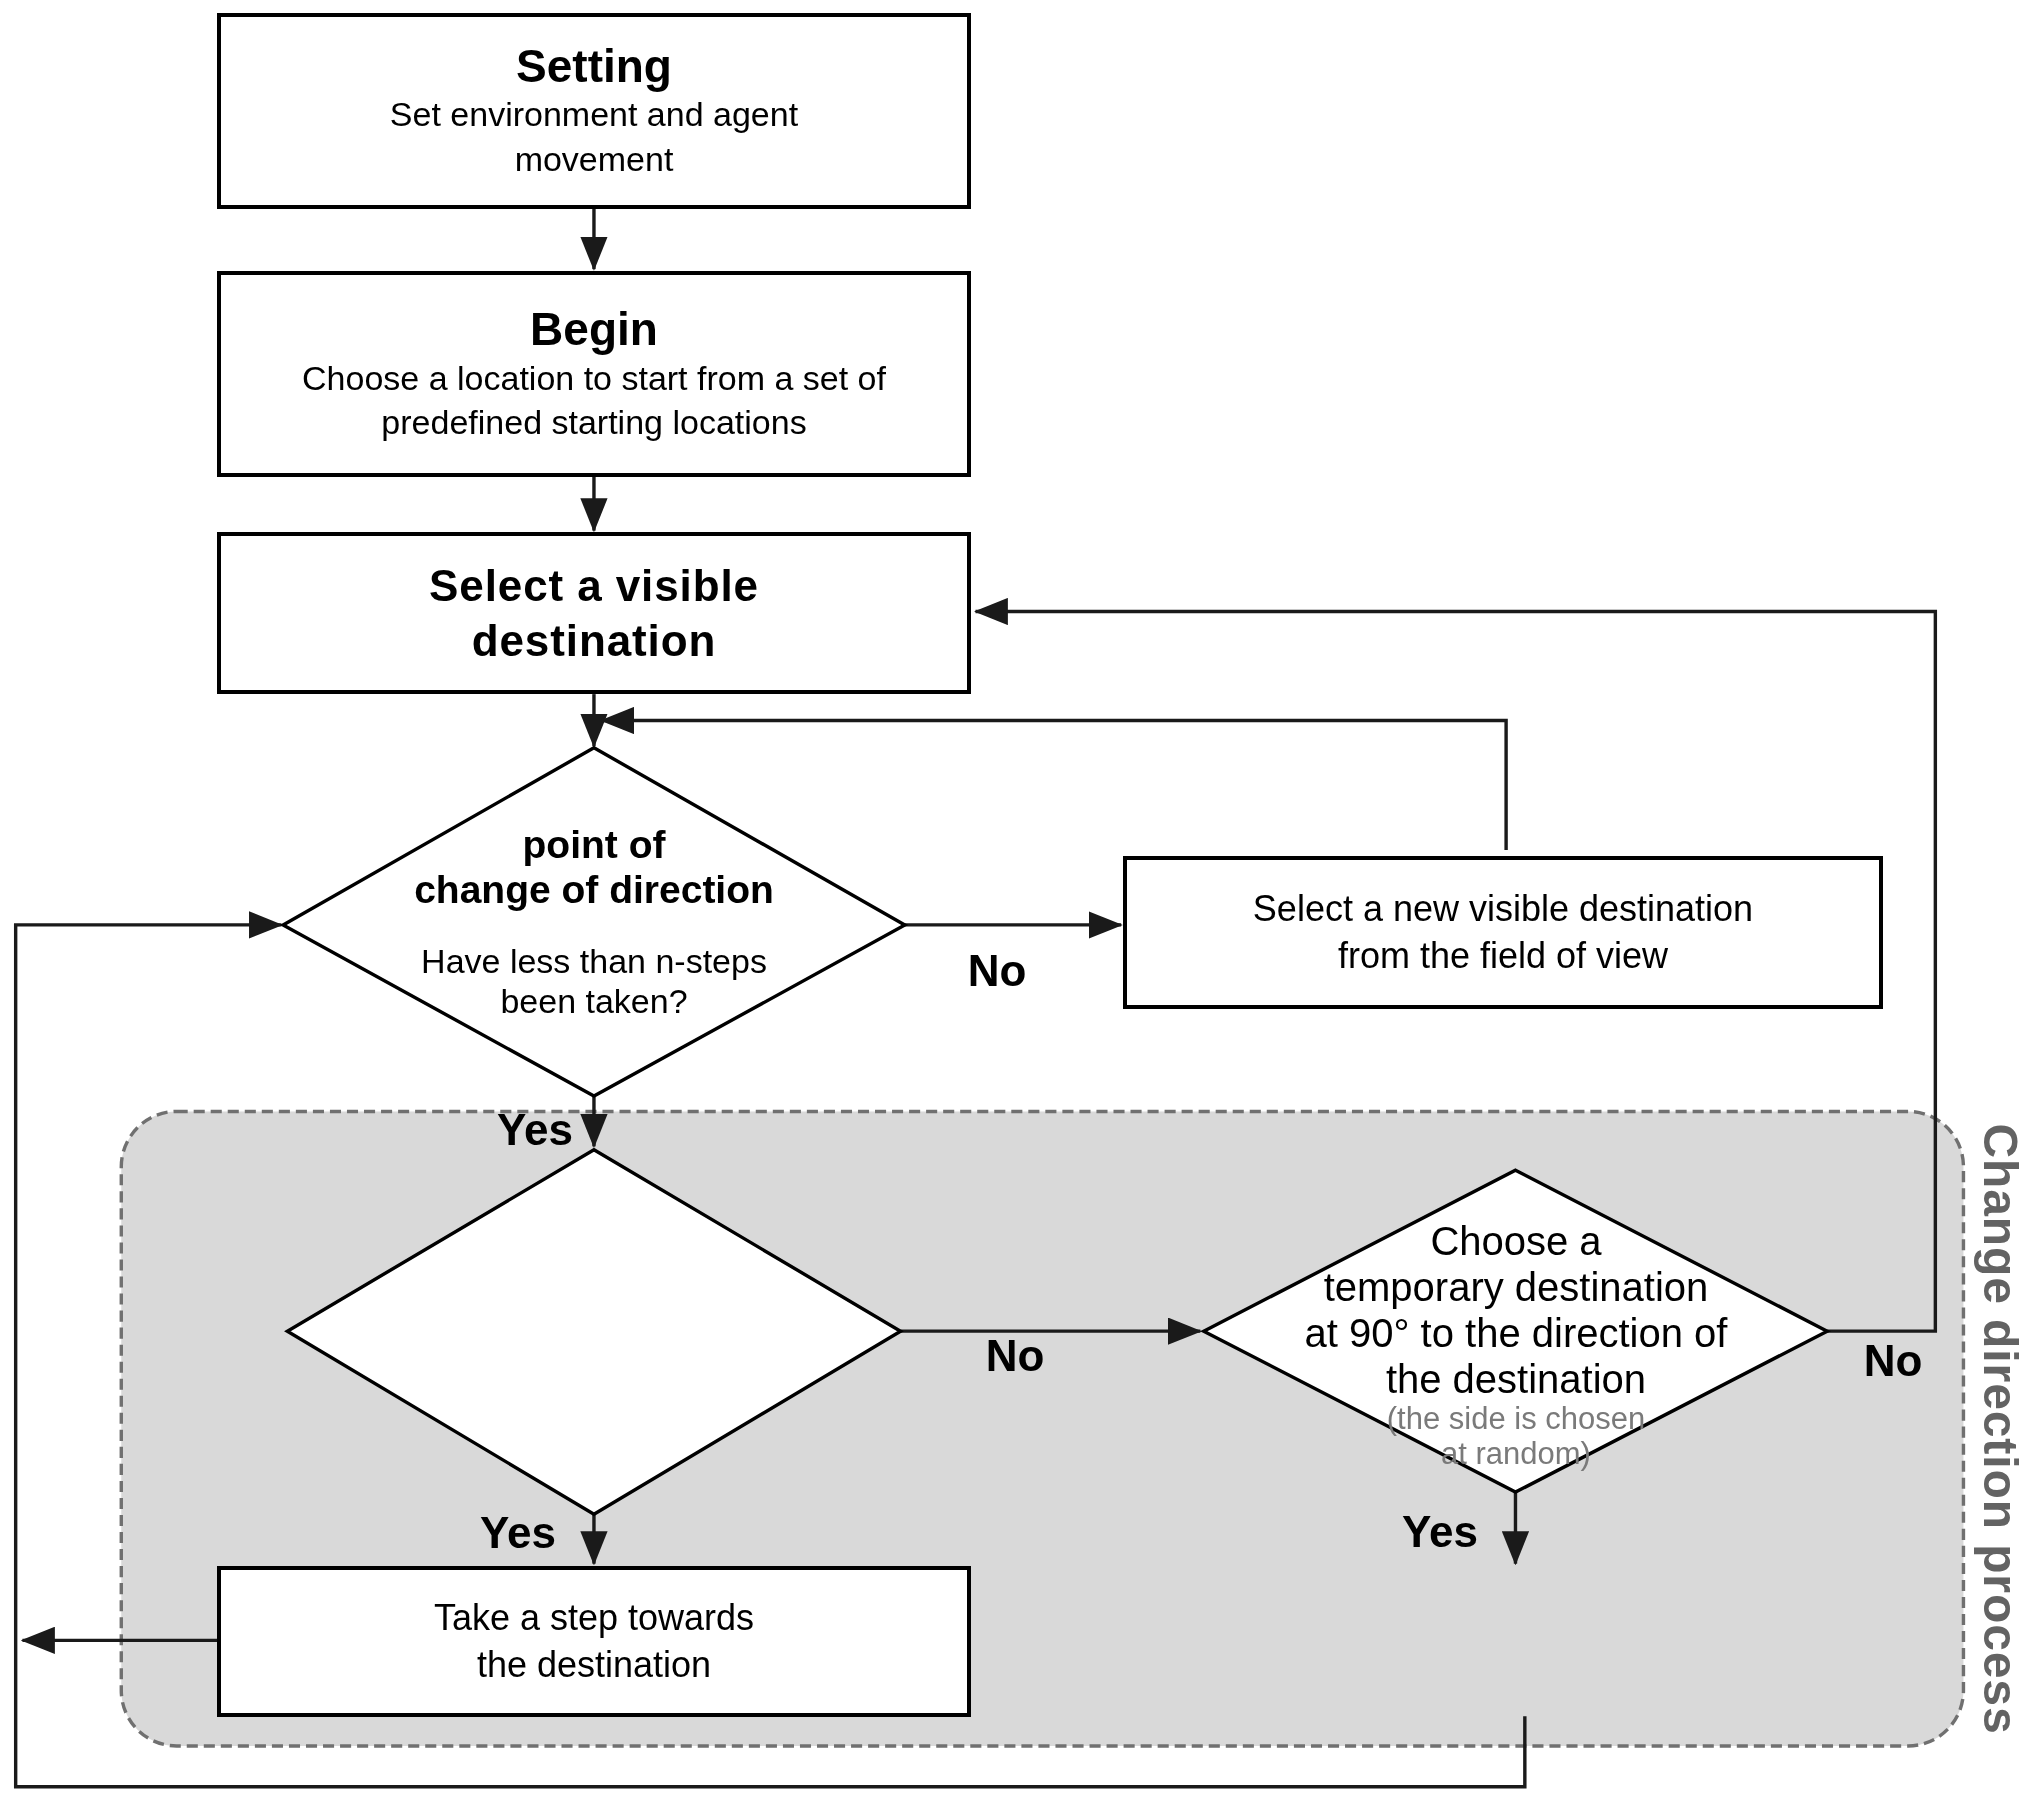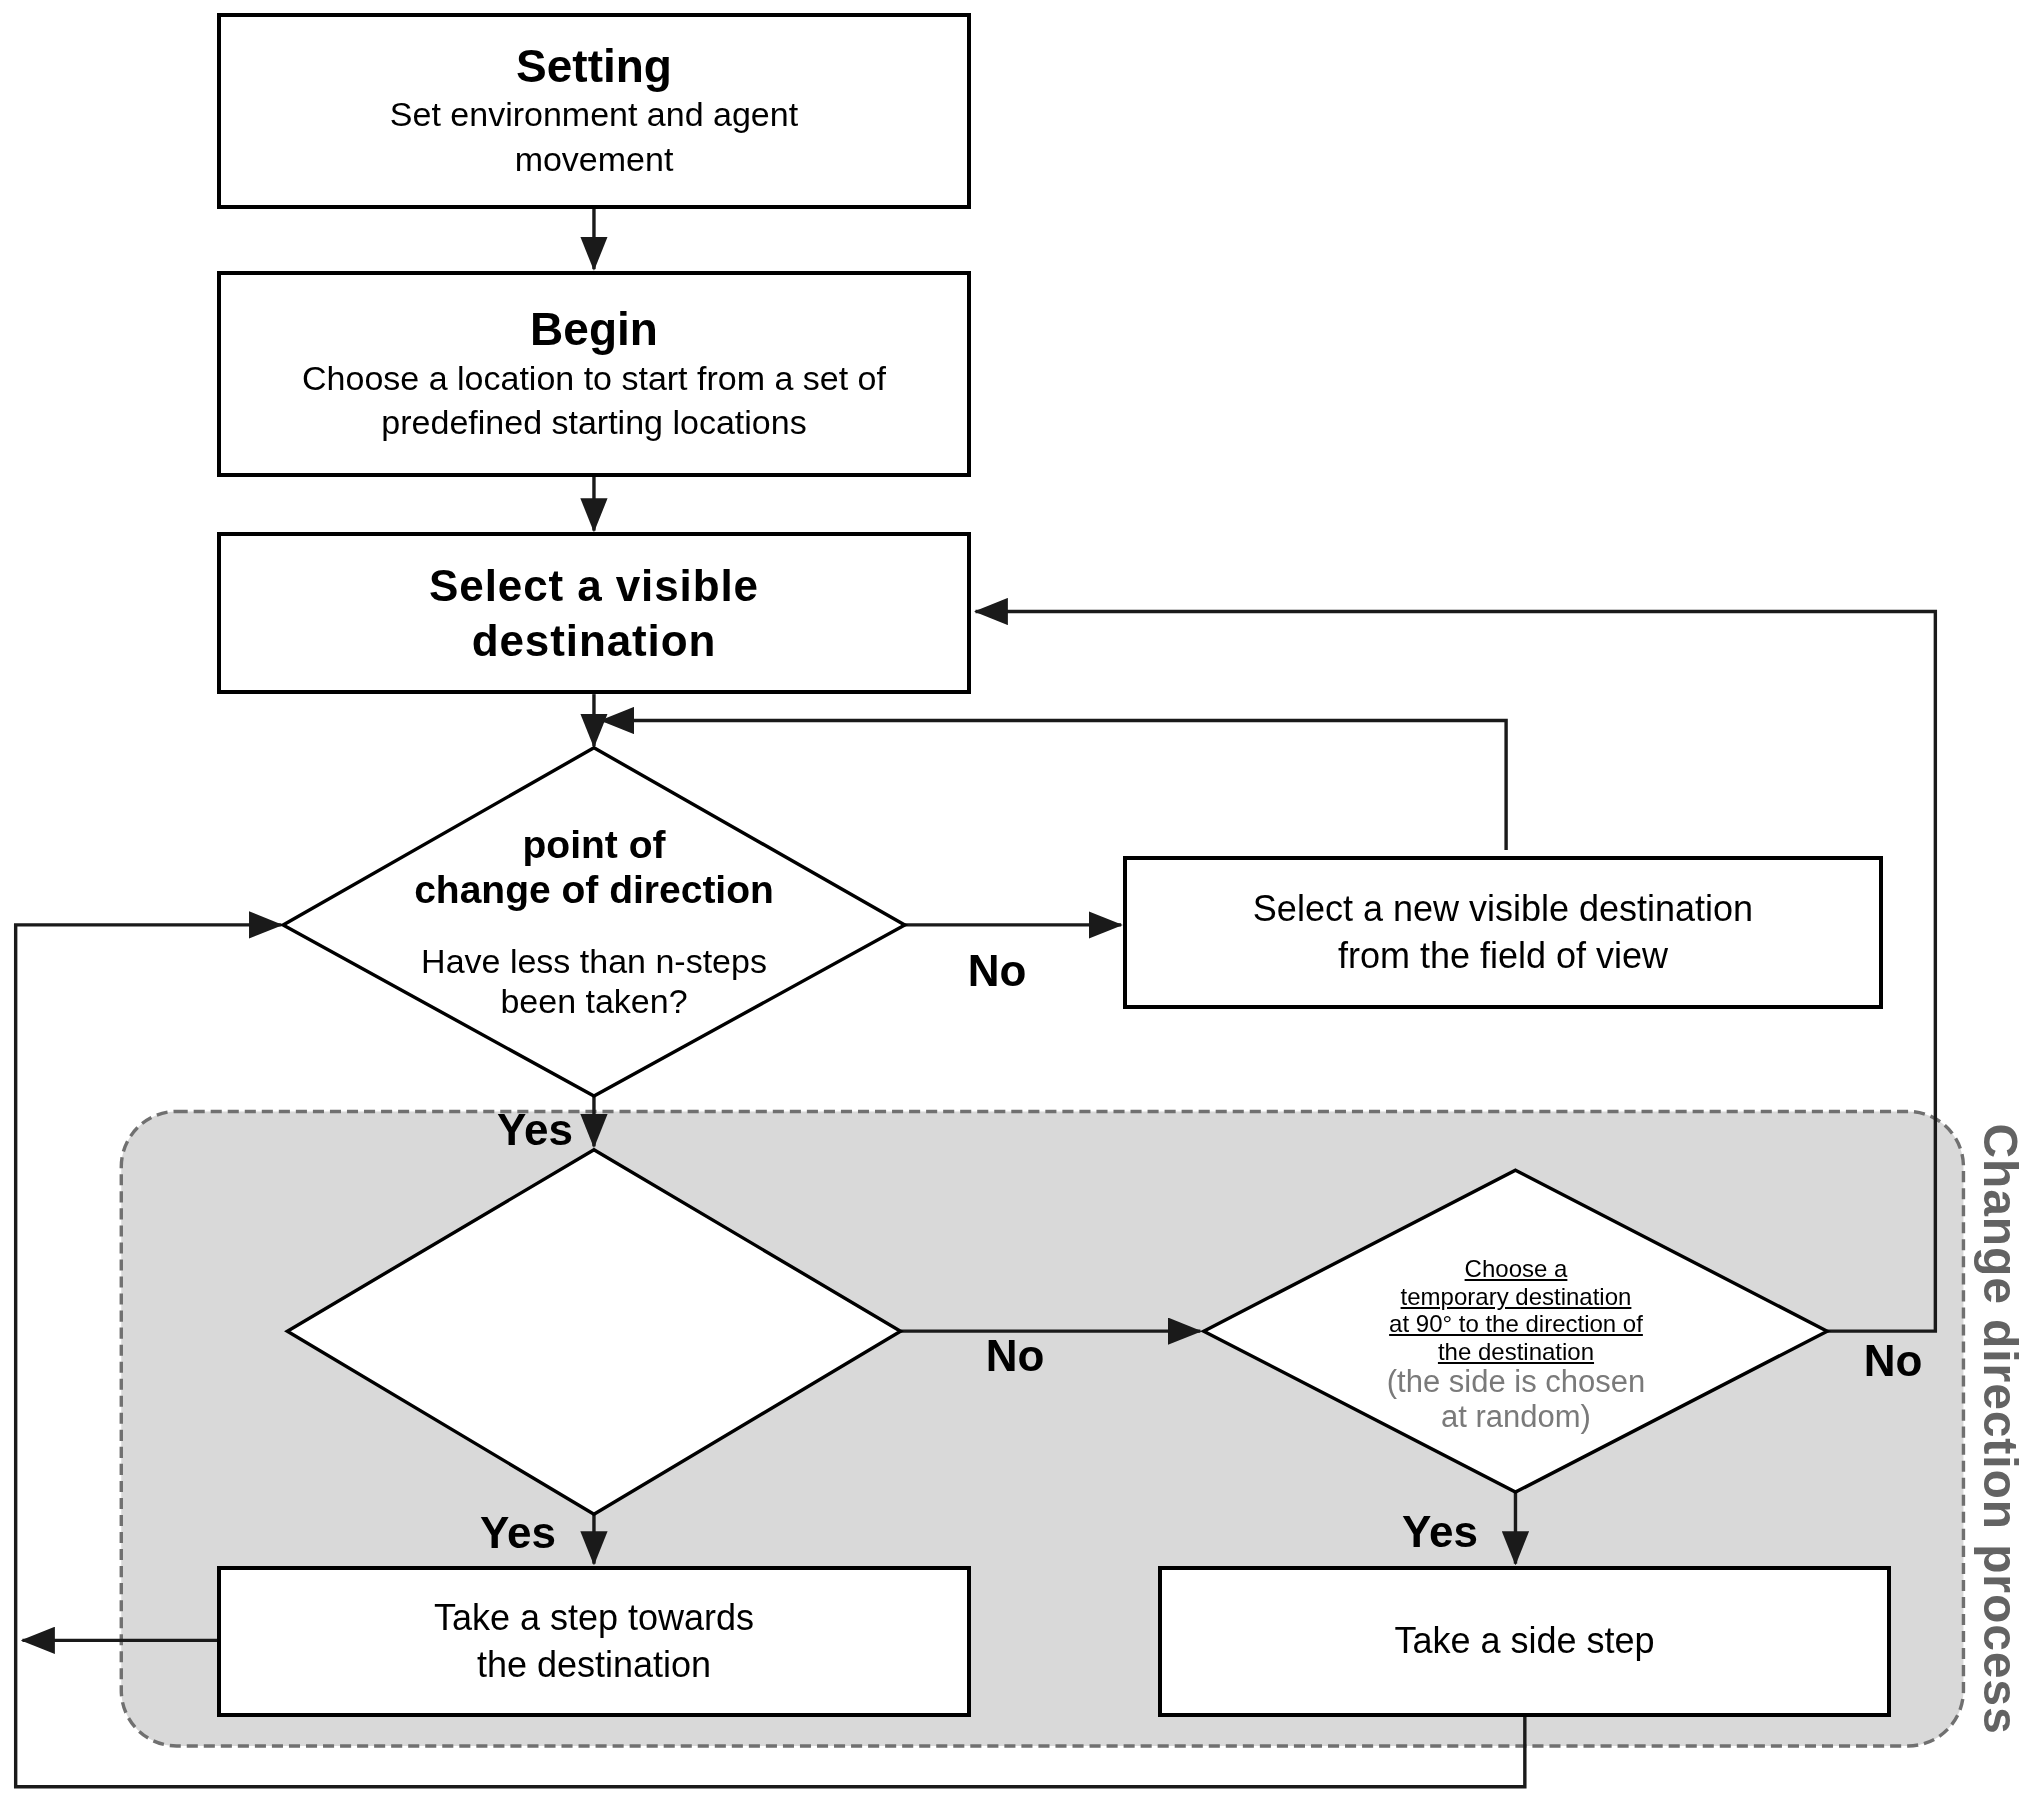--- a/index.html
+++ b/index.html
@@ -22,21 +22,21 @@
   .node-select .box-title{font-size:44px;letter-spacing:0.9px;line-height:1.25;}
   .node-newdest{left:1123px;top:850px;width:760px;height:153px;margin-top:6px;}
   .node-takestep{left:217px;top:1566px;width:754px;height:151px;}
   .node-sidestep{left:1158px;top:1566px;width:733px;height:151px;}
   .dtext{
     position:absolute;display:flex;flex-direction:column;justify-content:center;
     align-items:center;text-align:center;pointer-events:none;
   }
   .dtext .d-title{font-weight:bold;font-size:39px;line-height:1.15;white-space:pre-line;}
   .dtext .d-body{font-size:34px;line-height:1.18;white-space:pre-line;margin-top:28px;}
-  .dtext .d-body.small{font-size:24px;line-height:1.15;text-decoration:underline;}
+  .dtext .d-body.small{font-size:40px;line-height:1.15;}
   .dtext .d-note{font-size:31px;line-height:1.12;color:#7a7a7a;white-space:pre-line;}
   .dtext-1{left:283px;top:748px;width:622px;height:348px;}
   .dtext-2{left:287px;top:1150px;width:613px;height:365px;}
   .dtext-3{left:1204px;top:1170px;width:624px;height:322px;}
   .edge-label{
     position:absolute;transform:translate(-50%,-50%);
     font-weight:bold;font-size:44px;line-height:1;
   }
   .lab-yes1{left:535px;top:1130px;}
   .lab-no1{left:997px;top:971px;}
@@ -103,23 +103,20 @@
   <div class="node node-newdest">
     <div class="box-body big">Select a new visible destination
 from the field of view</div>
   </div>
 
   <div class="node node-takestep">
     <div class="box-body big">Take a step towards
 the destination</div>
   </div>
 
-  <div class="node node-sidestep">
-    <div class="box-body big">Take a side step</div>
-  </div>
 
   <div class="dtext dtext-1">
     <div class="d-title">point of
 change of direction</div>
     <div class="d-body">Have less than n-steps
 been taken?</div>
   </div>
 
 
   <div class="dtext dtext-3">

